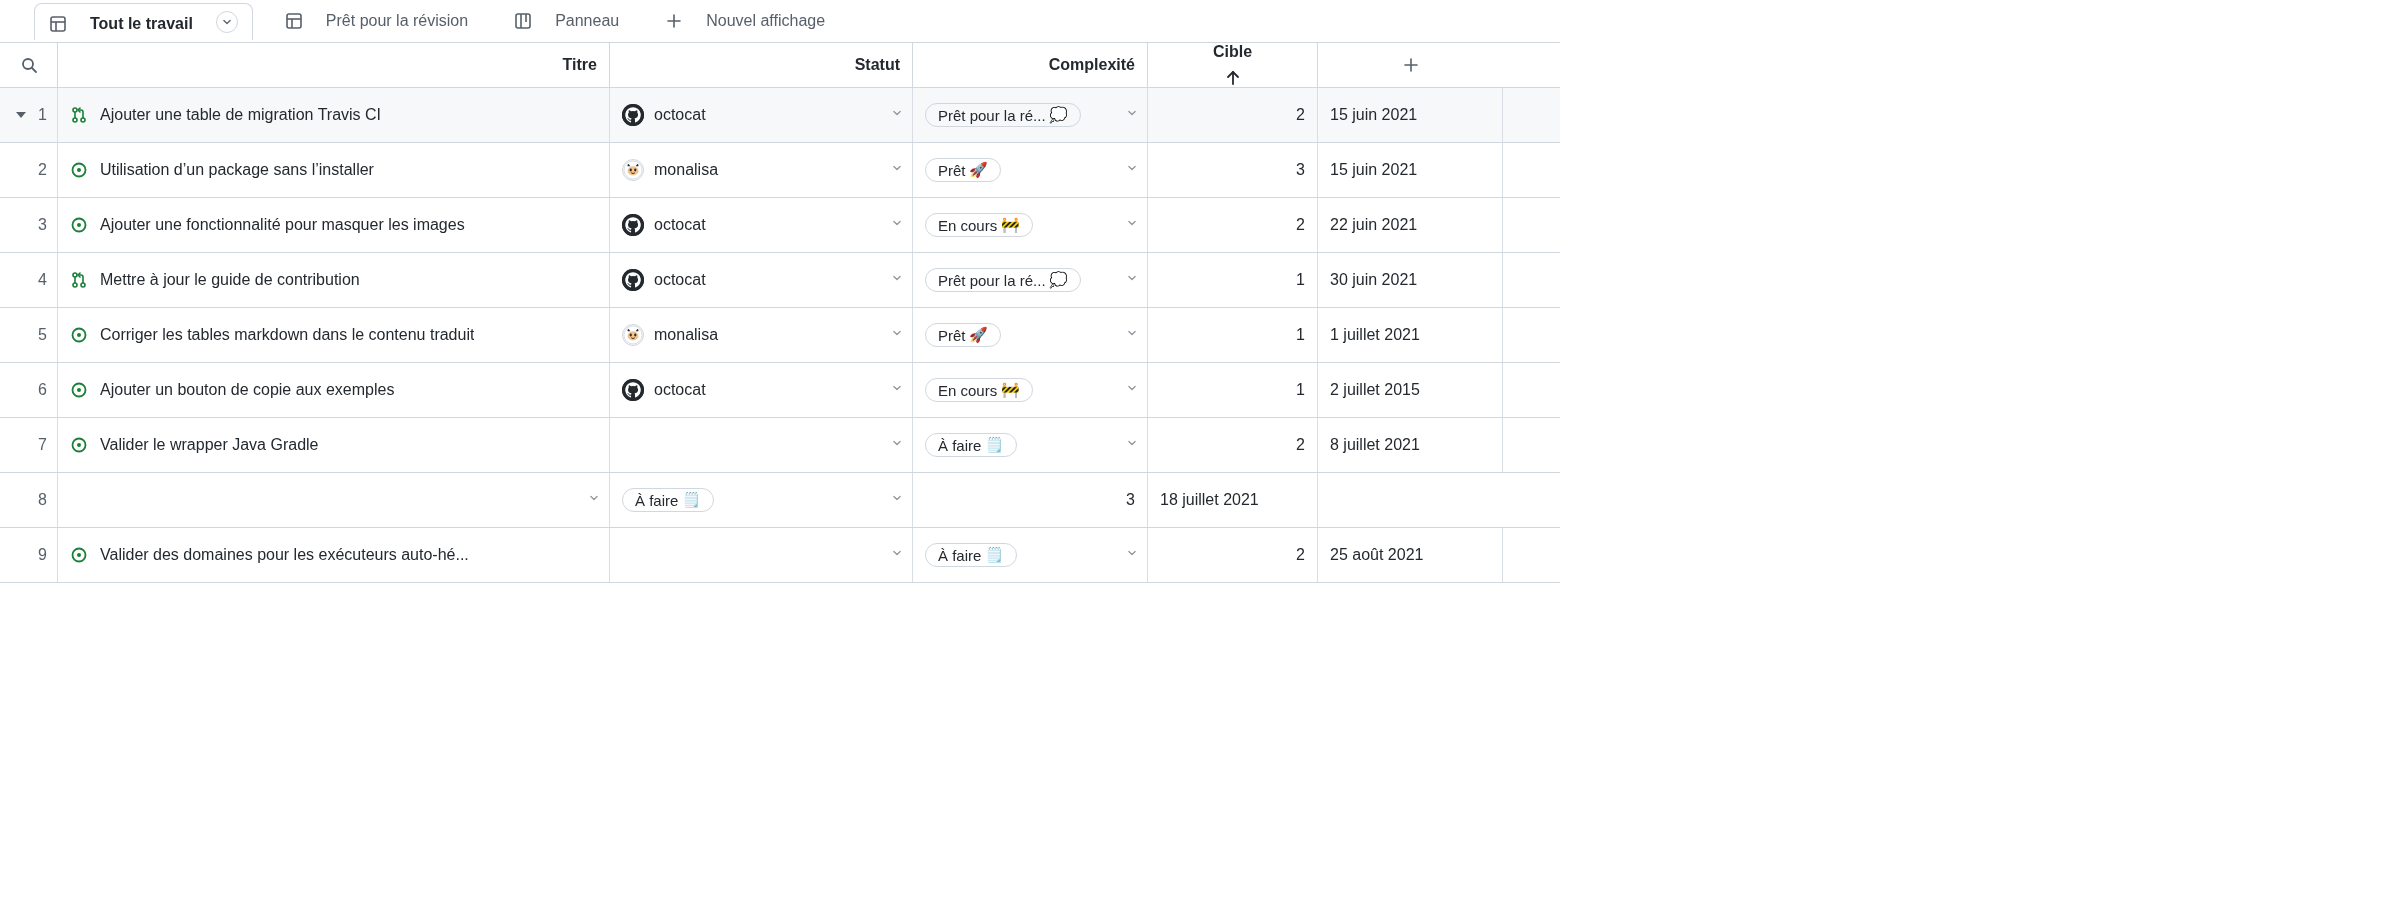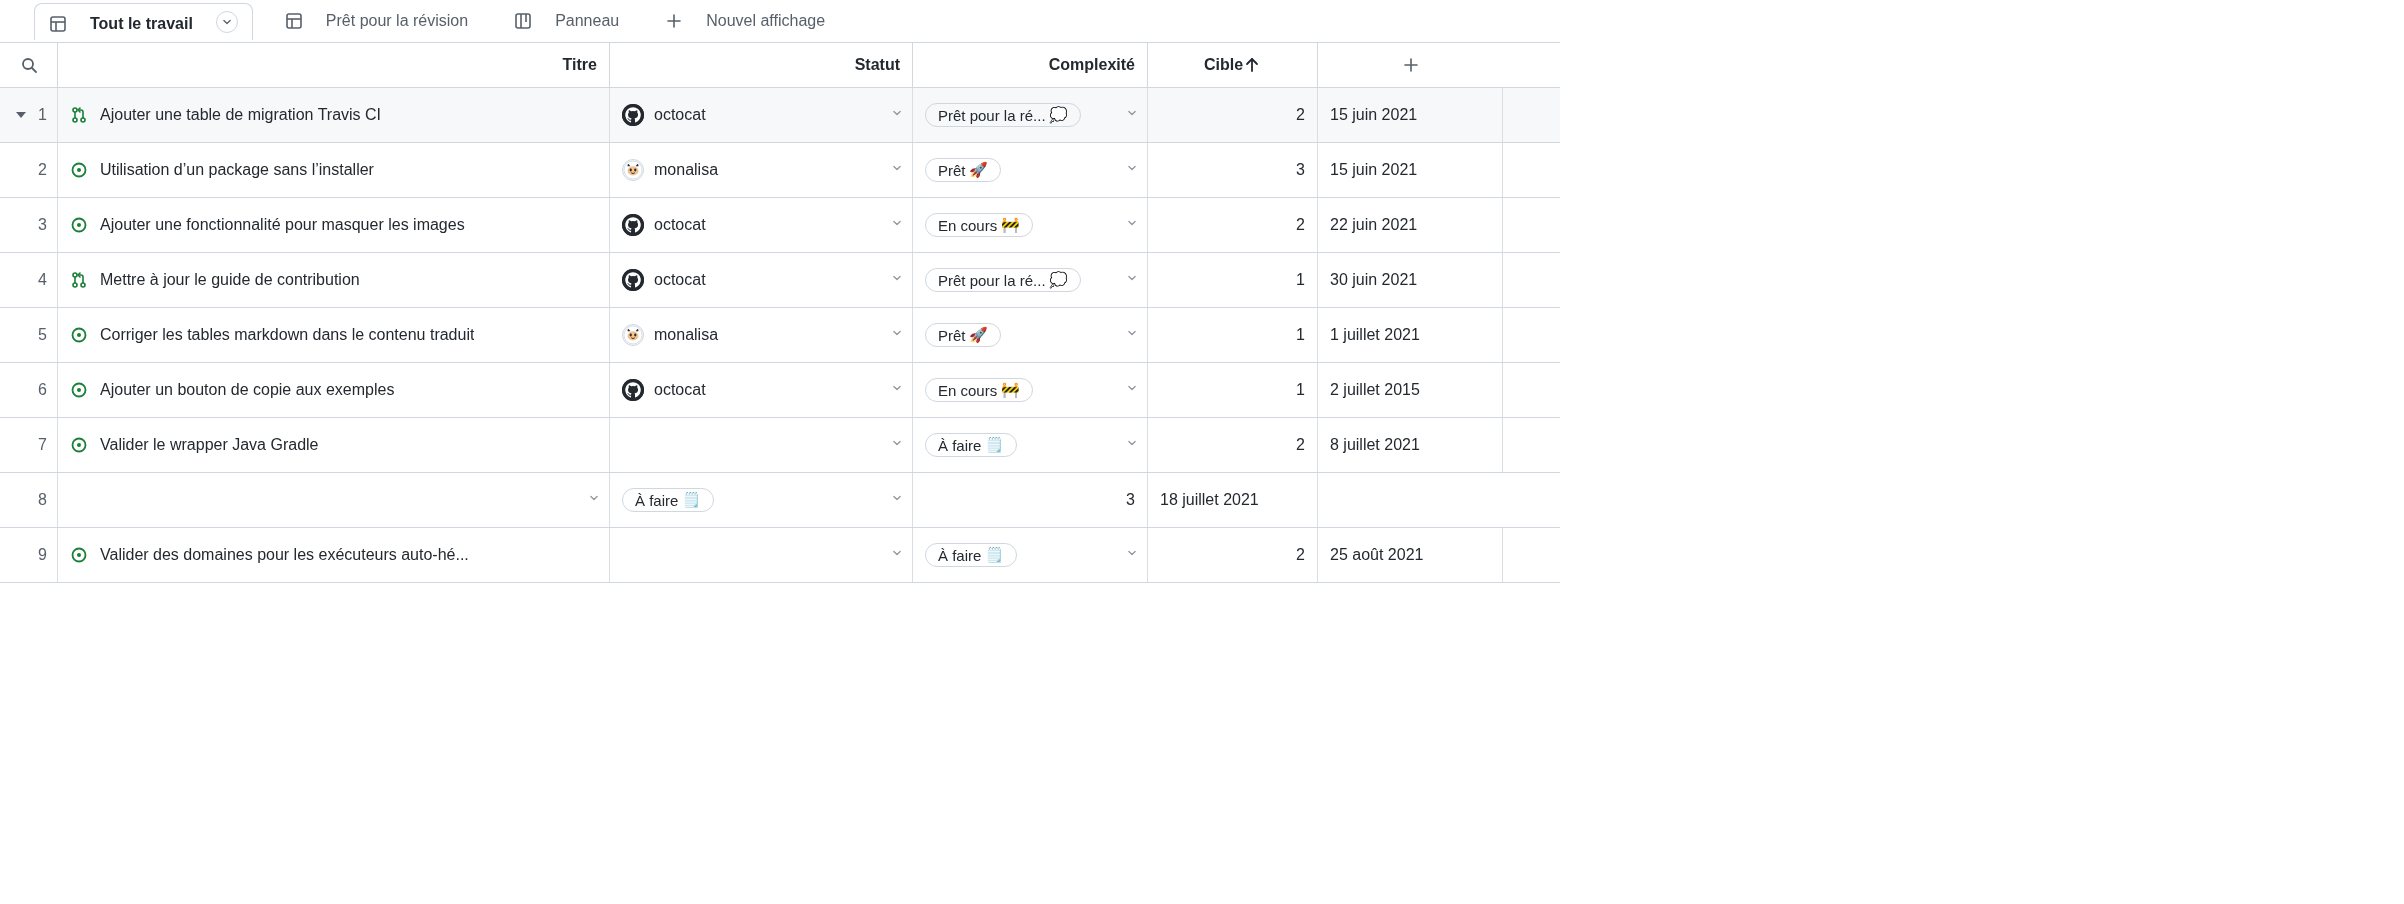--- a/index.html
+++ b/index.html
@@ -58,21 +58,21 @@
   }
   .header > div {
     display:flex; align-items:center;
     height: 44px;
     padding: 0 12px;
     border-right: 1px solid #d0d7de;
     justify-content: flex-end;
   }
   .header > div:first-child { justify-content:center; padding:0; }
   .header > div:last-child { border-right:none; justify-content:center; }
-  .header .cible { display:flex; justify-content:center; }
+  .header .cible { display:flex; justify-content:space-between;flex-direction:column; }
 
   
   .row {
     display: grid;
     grid-template-columns: 58px 552px 303px 235px 170px 185px 60px;
     border-bottom: 1px solid #d0d7de;
     font-size: 16px;
     background: #ffffff;
   }
   .row.selected { background: #f6f8fa; }

